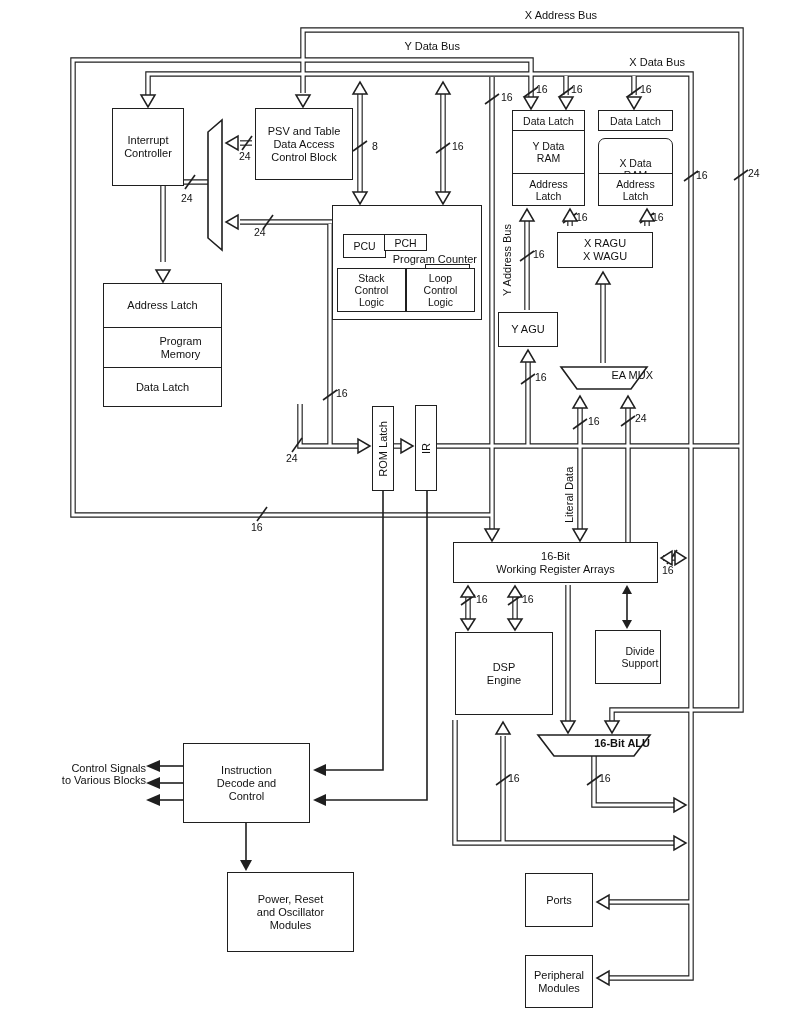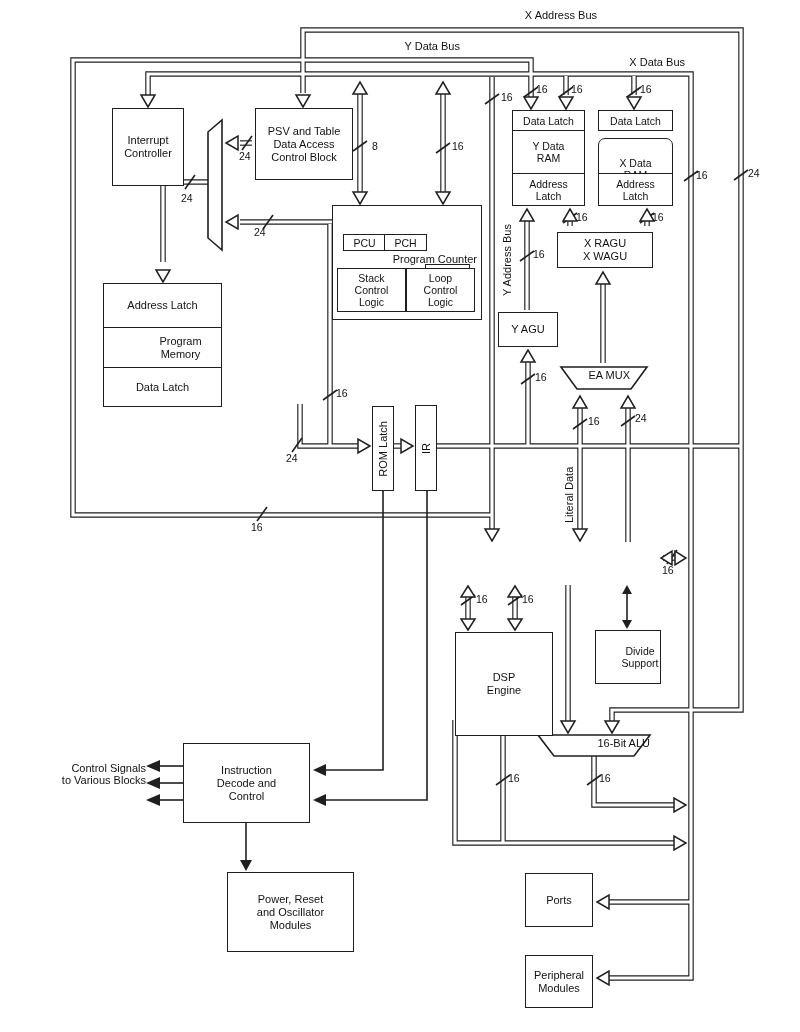--- a/index.html
+++ b/index.html
@@ -193,21 +193,21 @@
 </svg>
 
 <div class="box" style="left:112px;top:108px;width:72px;height:78px;">Interrupt
 Controller</div>
 
 <div class="box" style="left:255px;top:108px;width:98px;height:72px;">PSV and Table
 Data Access
 Control Block</div>
 
 <div class="box" style="left:332px;top:205px;width:150px;height:115px;"></div>
-<div class="box small" style="left:343px;top:234px;width:43px;height:17px;">PCU</div>
+<div class="box small" style="left:343px;top:234px;width:43px;height:24px;">PCU</div>
 <div class="box small" style="left:384px;top:234px;width:43px;height:17px;">PCH</div>
 <div class="box small" style="left:425px;top:234px;width:45px;height:17px;margin-top:30px;">PCL</div>
 <div class="buslabel" style="left:337px;top:253px;width:140px;">Program Counter</div>
 <div class="box small" style="left:337px;top:268px;width:69px;height:44px;">Stack
 Control
 Logic</div>
 <div class="box small" style="left:406px;top:268px;width:69px;height:44px;">Loop
 Control
 Logic</div>
 
@@ -232,25 +232,27 @@
 <div class="box small" style="left:598px;top:138px;width:75px;height:61px;border-radius:7px;">X Data
 RAM</div>
 <div class="box small" style="left:598px;top:173px;width:75px;height:33px;">Address
 Latch</div>
 
 <div class="box" style="left:557px;top:232px;width:96px;height:36px;">X RAGU
 X WAGU</div>
 
 <div class="box" style="left:498px;top:312px;width:60px;height:35px;">Y AGU</div>
 
-<div class="buslabel nobg" style="left:566px;top:369px;width:64px;">EA MUX</div>
-<div class="buslabel nobg" style="left:538px;top:737px;width:112px;">16-Bit ALU</div>
-
-
-<div class="box" style="left:455px;top:632px;width:98px;height:104px;">DSP
+<div class="buslabel nobg" style="left:566px;top:369px;width:64px;padding-left:23px;">EA MUX</div>
+<div class="buslabel nobg" style="left:538px;top:737px;width:112px;font-weight:bold;">16-Bit ALU</div>
+
+<div class="box" style="left:453px;top:542px;width:205px;height:41px;">16-Bit
+Working Register Arrays</div>
+
+<div class="box" style="left:455px;top:632px;width:98px;height:83px;">DSP
 Engine</div>
 
 <div class="box small" style="left:595px;top:630px;width:66px;height:54px;padding-left:24px;">Divide
 Support</div>
 
 <div class="box" style="left:183px;top:743px;width:127px;height:80px;">Instruction
 Decode and
 Control</div>
 
 <div class="box" style="left:183px;top:872px;width:127px;height:80px;margin-left:44px;">Power, Reset

